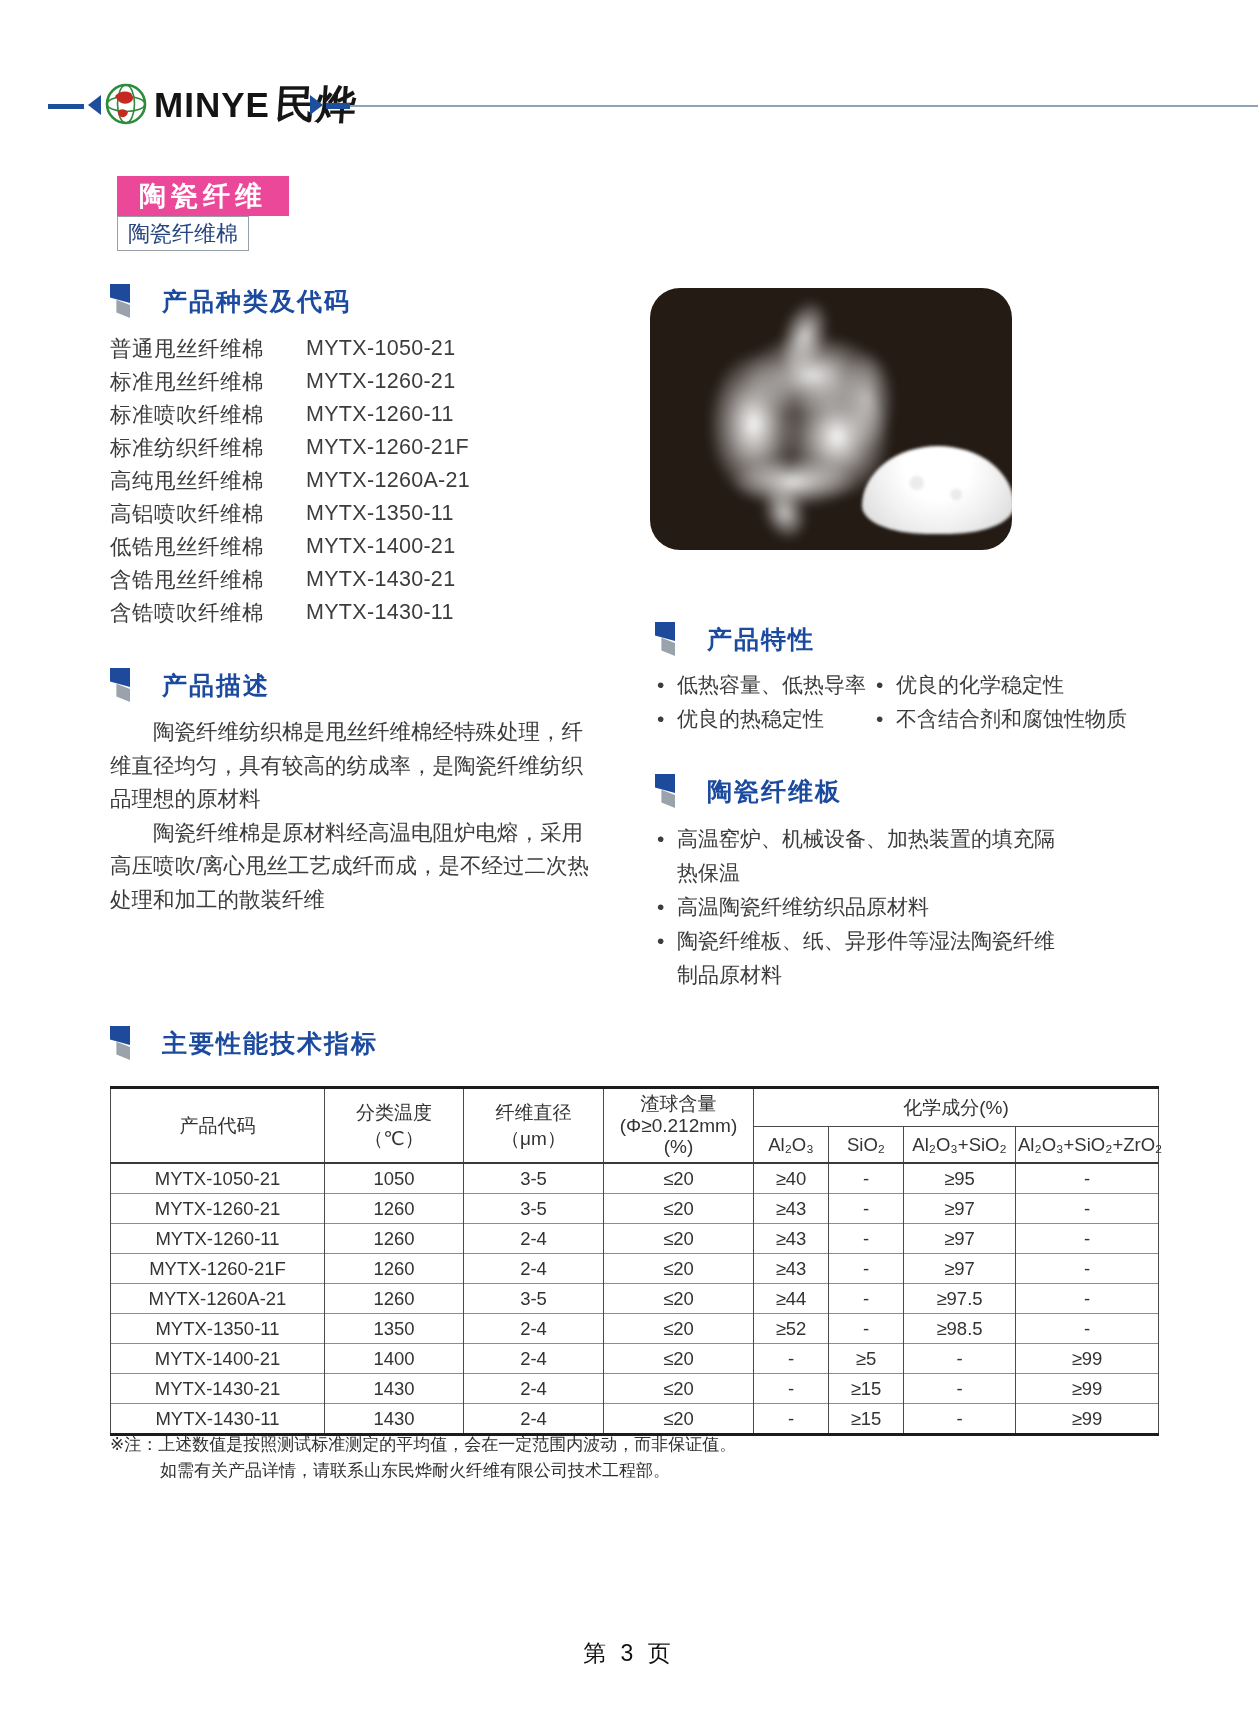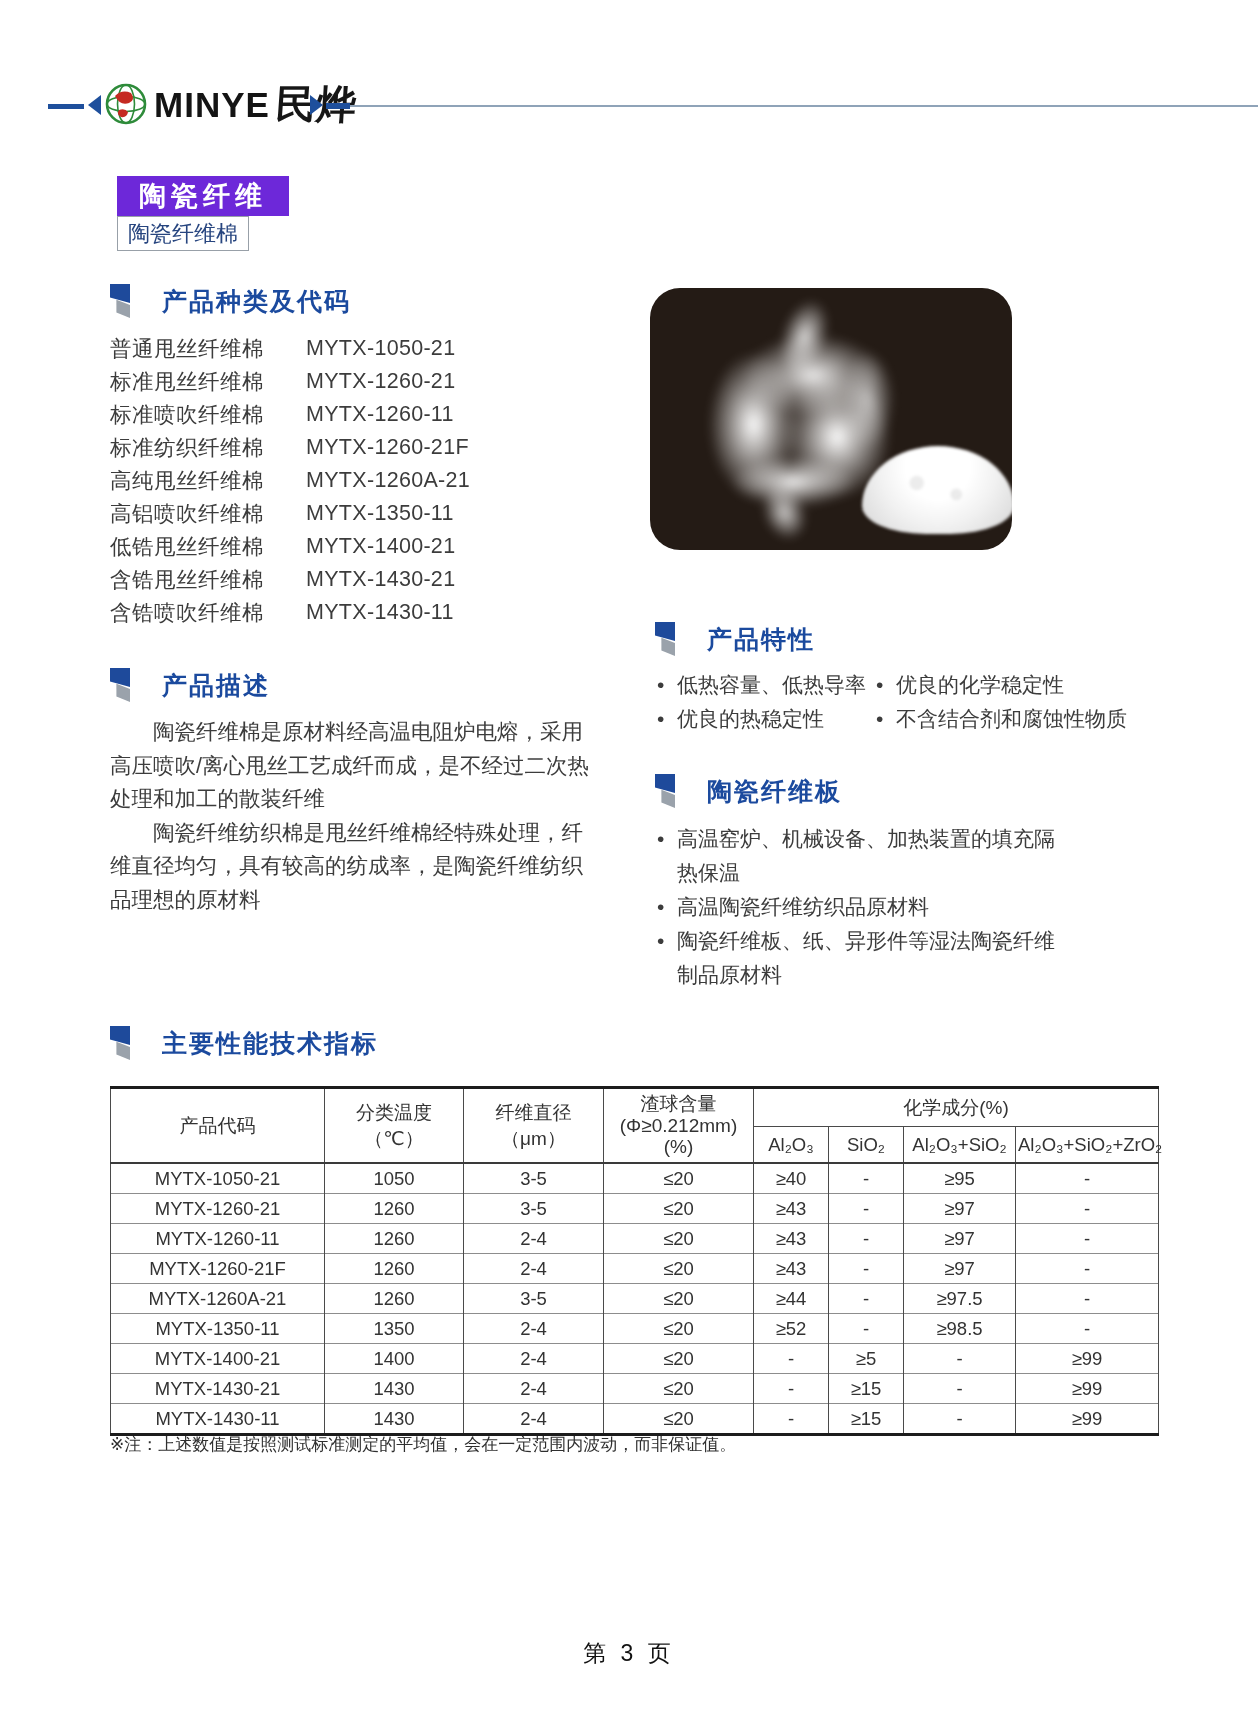--- a/index.html
+++ b/index.html
@@ -18,21 +18,21 @@
   .tri{width:0;height:0;position:absolute;top:9px;}
   .tri-left{left:88px;border-top:10px solid transparent;border-bottom:10px solid transparent;border-right:13px solid #1e4f9c;}
   .tri-right{left:310px;border-top:10px solid transparent;border-bottom:10px solid transparent;border-left:13px solid #1e4f9c;}
   .thin-rule{position:absolute;left:350px;top:19px;width:908px;height:2px;background:#8fa3b8;}
   .logo{position:absolute;left:104px;top:-4px;display:flex;align-items:center;gap:6px;}
   .logo svg{display:block;}
   .logo-en{font-size:35px;font-weight:bold;color:#141414;letter-spacing:1px;line-height:1;}
   .logo-cn{font-size:40px;font-weight:bold;color:#161616;font-family:"DejaVu Serif",serif;line-height:1;transform:skewX(-4deg);}
 
   
-  .title-badge{position:absolute;left:117px;top:176px;width:172px;height:40px;background:#6d28d9;
+  .title-badge{position:absolute;left:117px;top:176px;width:172px;height:40px;background:#ec4899;
     color:#fff;font-size:27px;font-weight:bold;letter-spacing:5px;display:flex;align-items:center;justify-content:center;}
   .sub-badge{position:absolute;left:117px;top:216px;height:33px;padding:0 10px;border:1px solid #98a0a8;
     color:#27457f;font-size:22px;display:flex;align-items:center;background:#fff;}
 
   
   .sec-head{display:flex;align-items:center;gap:32px;}
   .sec-icon{position:relative;width:20px;height:34px;flex:0 0 20px;}
   .sec-icon::before{content:"";position:absolute;inset:0;background:#1e4a9b;
     clip-path:polygon(0 0,100% 0,100% 56%,0 40%);}
   .sec-icon::after{content:"";position:absolute;inset:0;background:#9aa2ab;
@@ -186,23 +186,23 @@
       </ul>
   </section>
 
   <section class="abs" id="sec-description">
     <div class="sec-head">
       <span class="sec-icon"></span>
       <span class="sec-title">产品描述</span>
     </div>
     <div class="desc-body">
 
+        <p>陶瓷纤维纺织棉是甩丝纤维棉经特殊处理，纤维直径均匀，具有较高的纺成率，是陶瓷纤维纺织品理想的原材料</p>
+
         <p>陶瓷纤维棉是原材料经高温电阻炉电熔，采用高压喷吹/离心甩丝工艺成纤而成，是不经过二次热处理和加工的散装纤维</p>
-
-        <p>陶瓷纤维纺织棉是甩丝纤维棉经特殊处理，纤维直径均匀，具有较高的纺成率，是陶瓷纤维纺织品理想的原材料</p>
       </div>
   </section>
 
   <div class="photo">
     <div class="fluff"></div>
     <div class="mound"></div>
   </div>
 
   <section class="abs" id="sec-features">
     <div class="sec-head">
@@ -373,17 +373,18 @@
             <td>≥15</td>
             <td>-</td>
             <td>≥99</td>
           </tr>
         </tbody>
     </table>
   </section>
 
   <div class="notes">
     <div class="note-1">※注：上述数值是按照测试标准测定的平均值，会在一定范围内波动，而非保证值。</div>
+    <div class="note-2">如需有关产品详情，请联系山东民烨耐火纤维有限公司技术工程部。</div>
   </div>
 
   <div class="page-footer">第 3 页</div>
 
 </div>
 
 </body></html>

